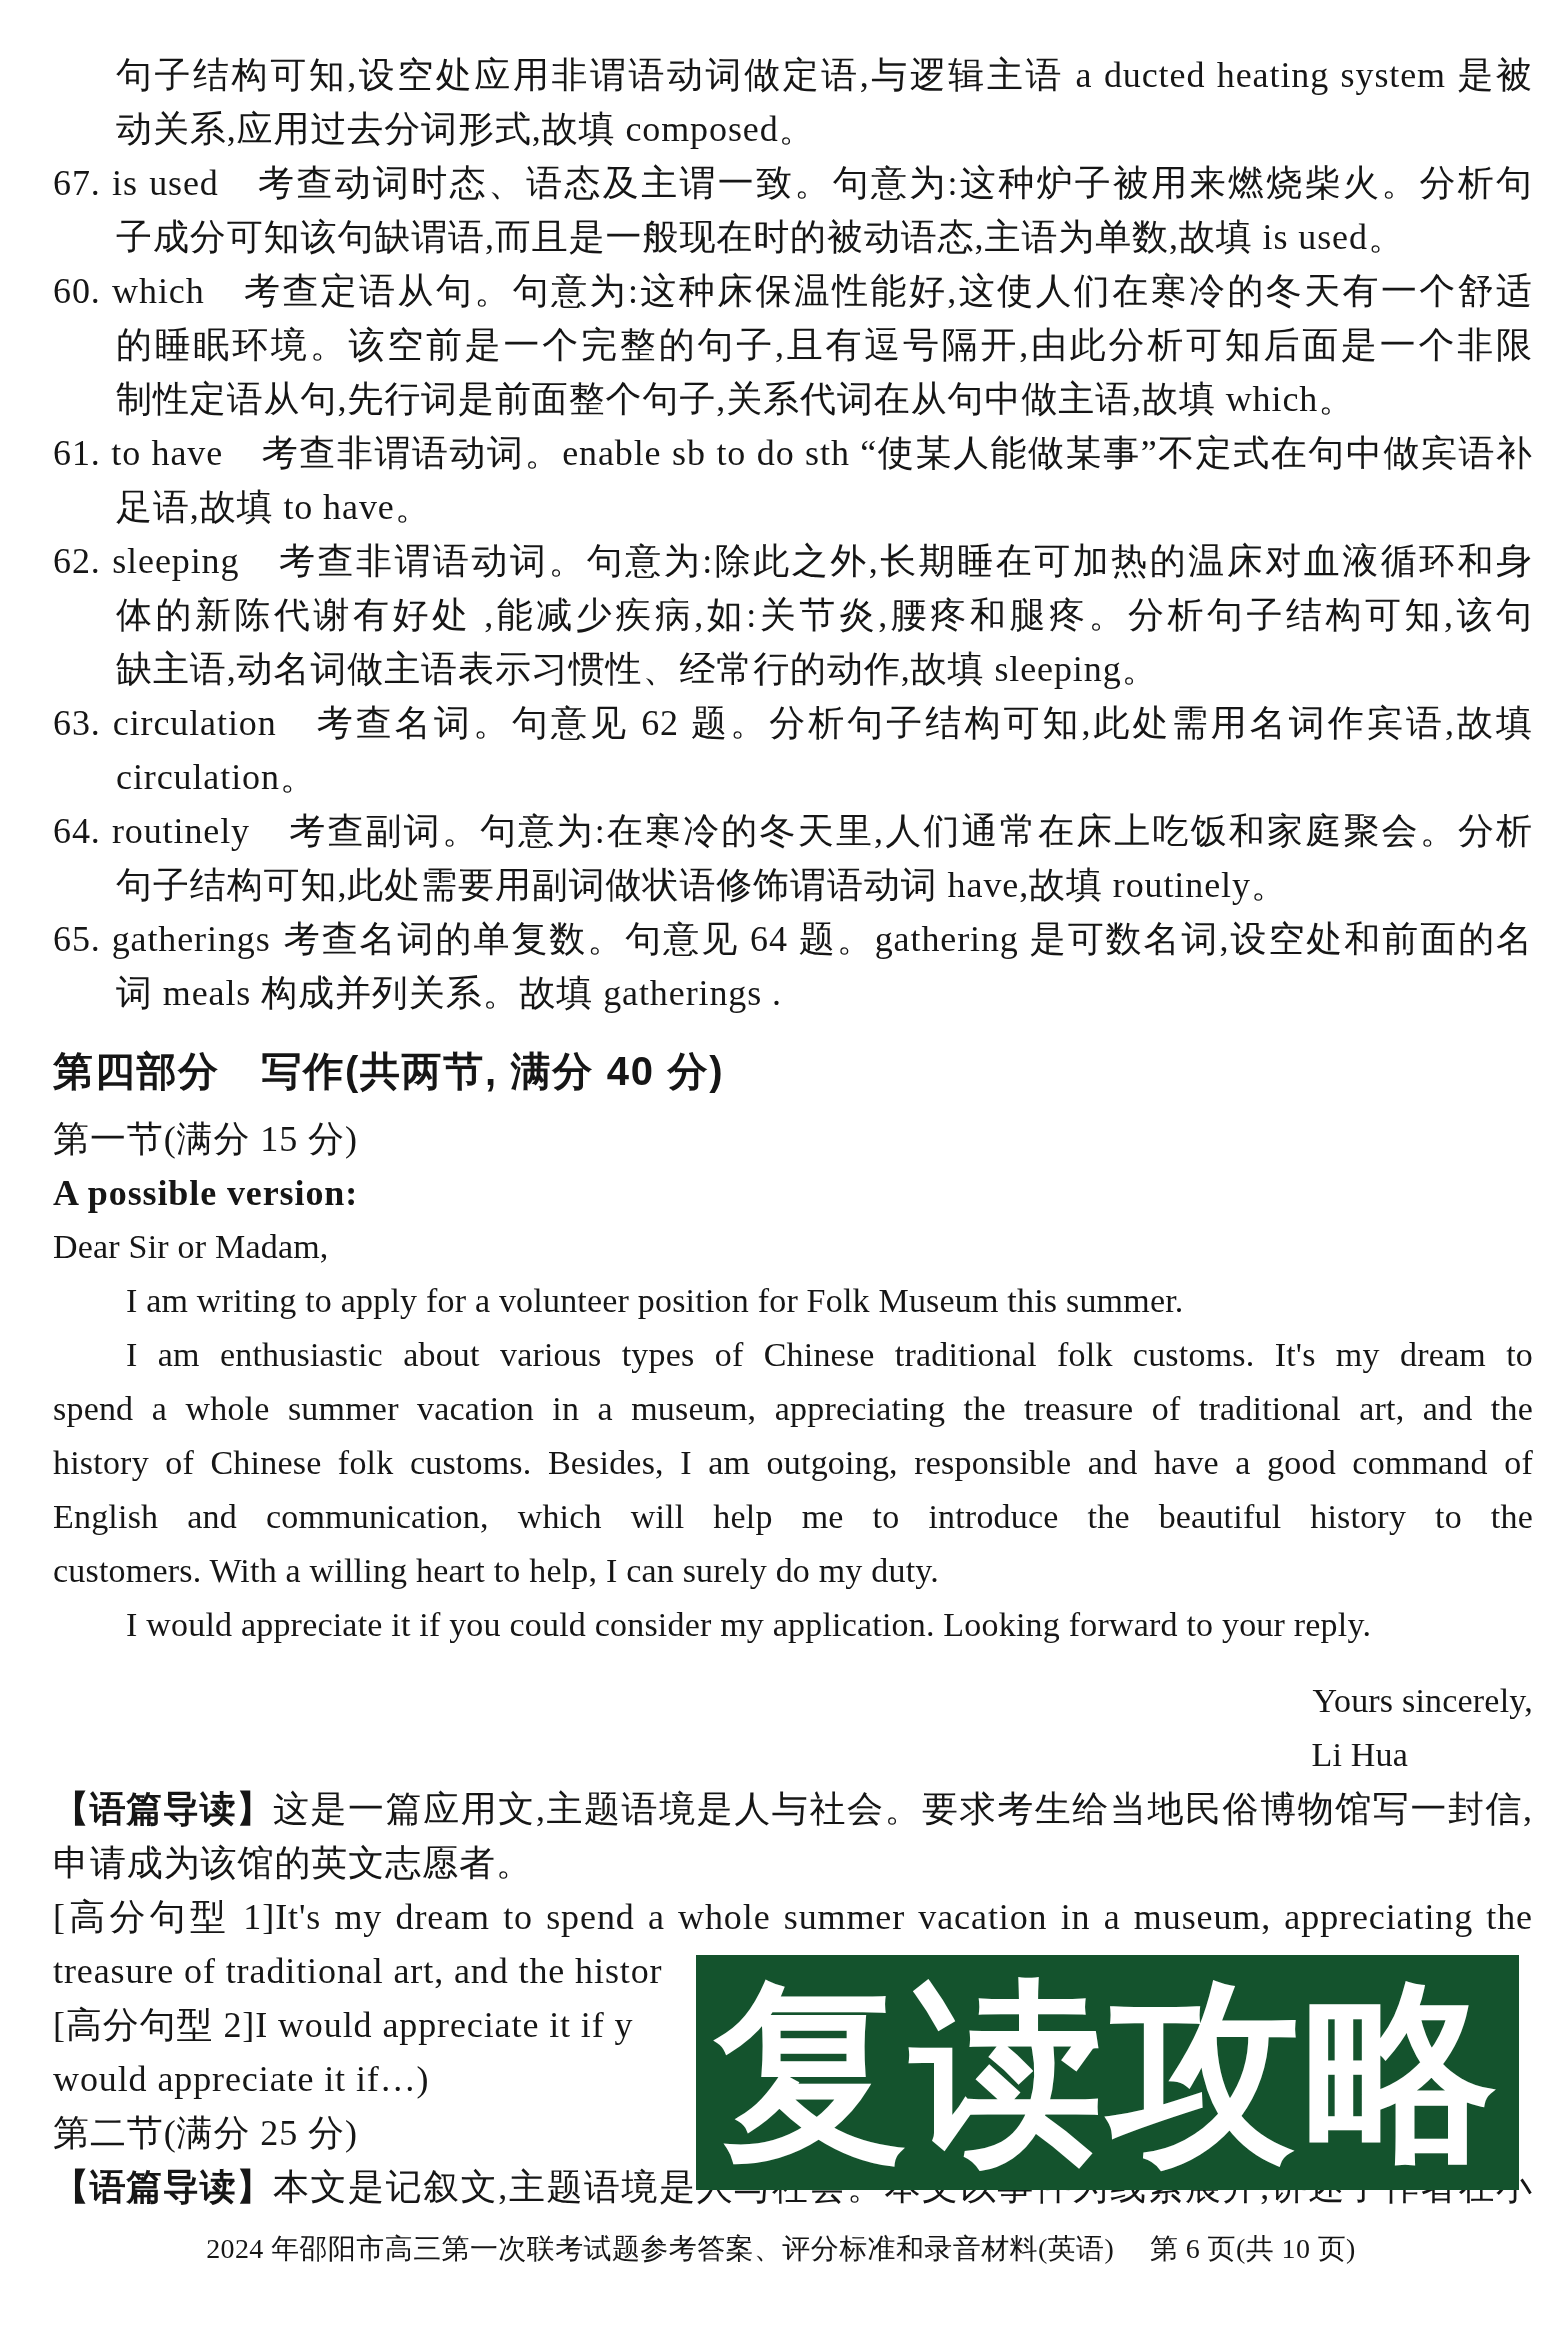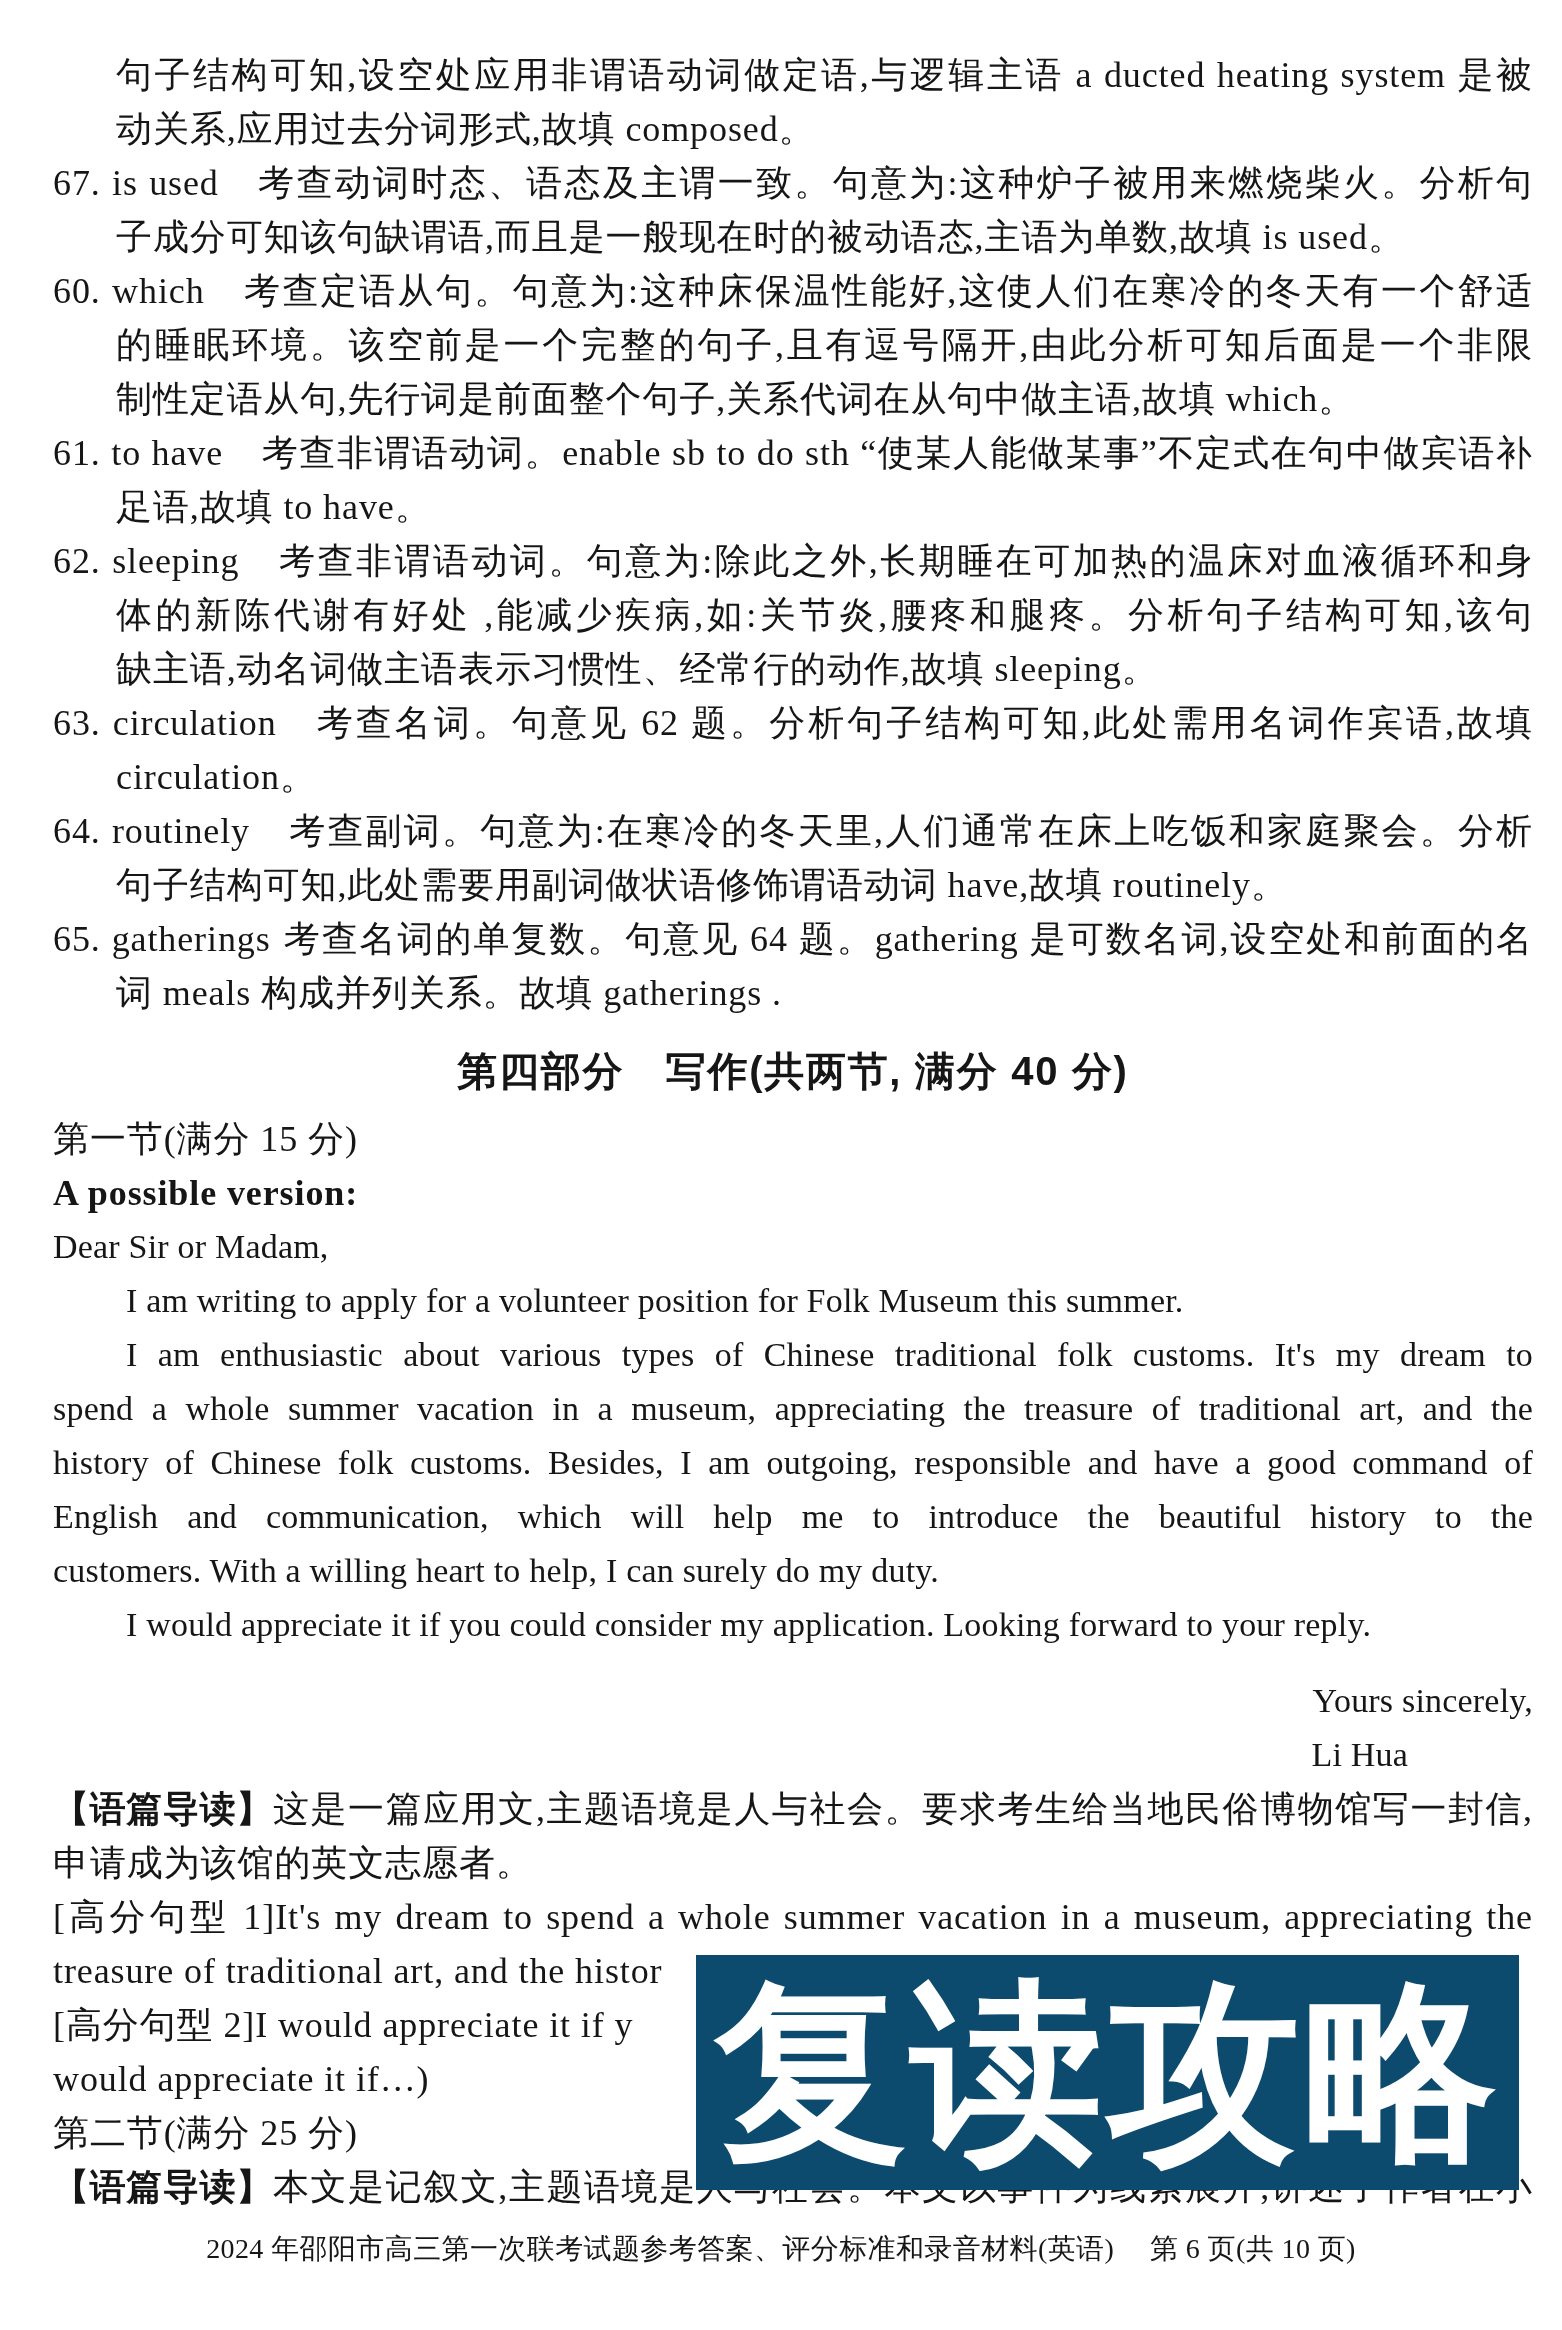--- a/index.html
+++ b/index.html
@@ -11,21 +11,21 @@
   #doc{position:absolute;left:53px;right:29px;top:0;padding-top:48px;}
   .line{font-size:36px;line-height:54px;letter-spacing:0.9px;}
   .jl{text-align:justify;text-align-last:justify;}
   .cont{margin-left:63px;}
   .gap{display:inline-block;width:38px;}
   .gap-s{display:inline-block;width:12px;}
   .eline{font-size:34px;letter-spacing:0.2px;}
   .first-indent{text-indent:73px;}
   .part-heading{
     font-family:"Liberation Sans","DejaVu Sans",sans-serif;font-weight:bold;
-    font-size:40px;line-height:54px;text-align:center;margin-top:24px;letter-spacing:1.7px;
+    font-size:40px;line-height:54px;margin-top:24px;letter-spacing:1.7px;
   }
   .sec1{margin-top:14px;}
   .bold-serif{font-weight:bold;}
   .closing{text-align:right;margin-top:22px;}
   .sign{text-align:right;padding-right:125px;}
   .lbl{font-family:"Liberation Sans","DejaVu Sans",sans-serif;font-weight:bold;letter-spacing:0;}
   .footer{
     position:absolute;left:0;right:0;top:2230px;text-align:center;
     font-size:28px;line-height:38px;letter-spacing:0.4px;
   }
@@ -92,18 +92,18 @@
 
   <div class="line"><span>[高分句型 2]</span><span>I would appreciate it if y</span></div>
   <div class="line">would appreciate it if…)</div>
 
   <div class="line">第二节(满分 25 分)</div>
 
   <div class="line jl"><span class="lbl">【语篇导读】</span><span>本文是记叙文,主题语境是人与社会。本文以事件为线索展开,讲述了作者在小</span></div>
 
 </div>
 
-<div class="watermark" style="background: #0c4a6e;">
+<div class="watermark" style="background: #14532d;">
   <span>复读攻略</span>
 </div>
 
 <div class="footer">2024 年邵阳市高三第一次联考试题参考答案、评分标准和录音材料(英语)　 第 6 页(共 10 页)</div>
 
 
 </body></html>

